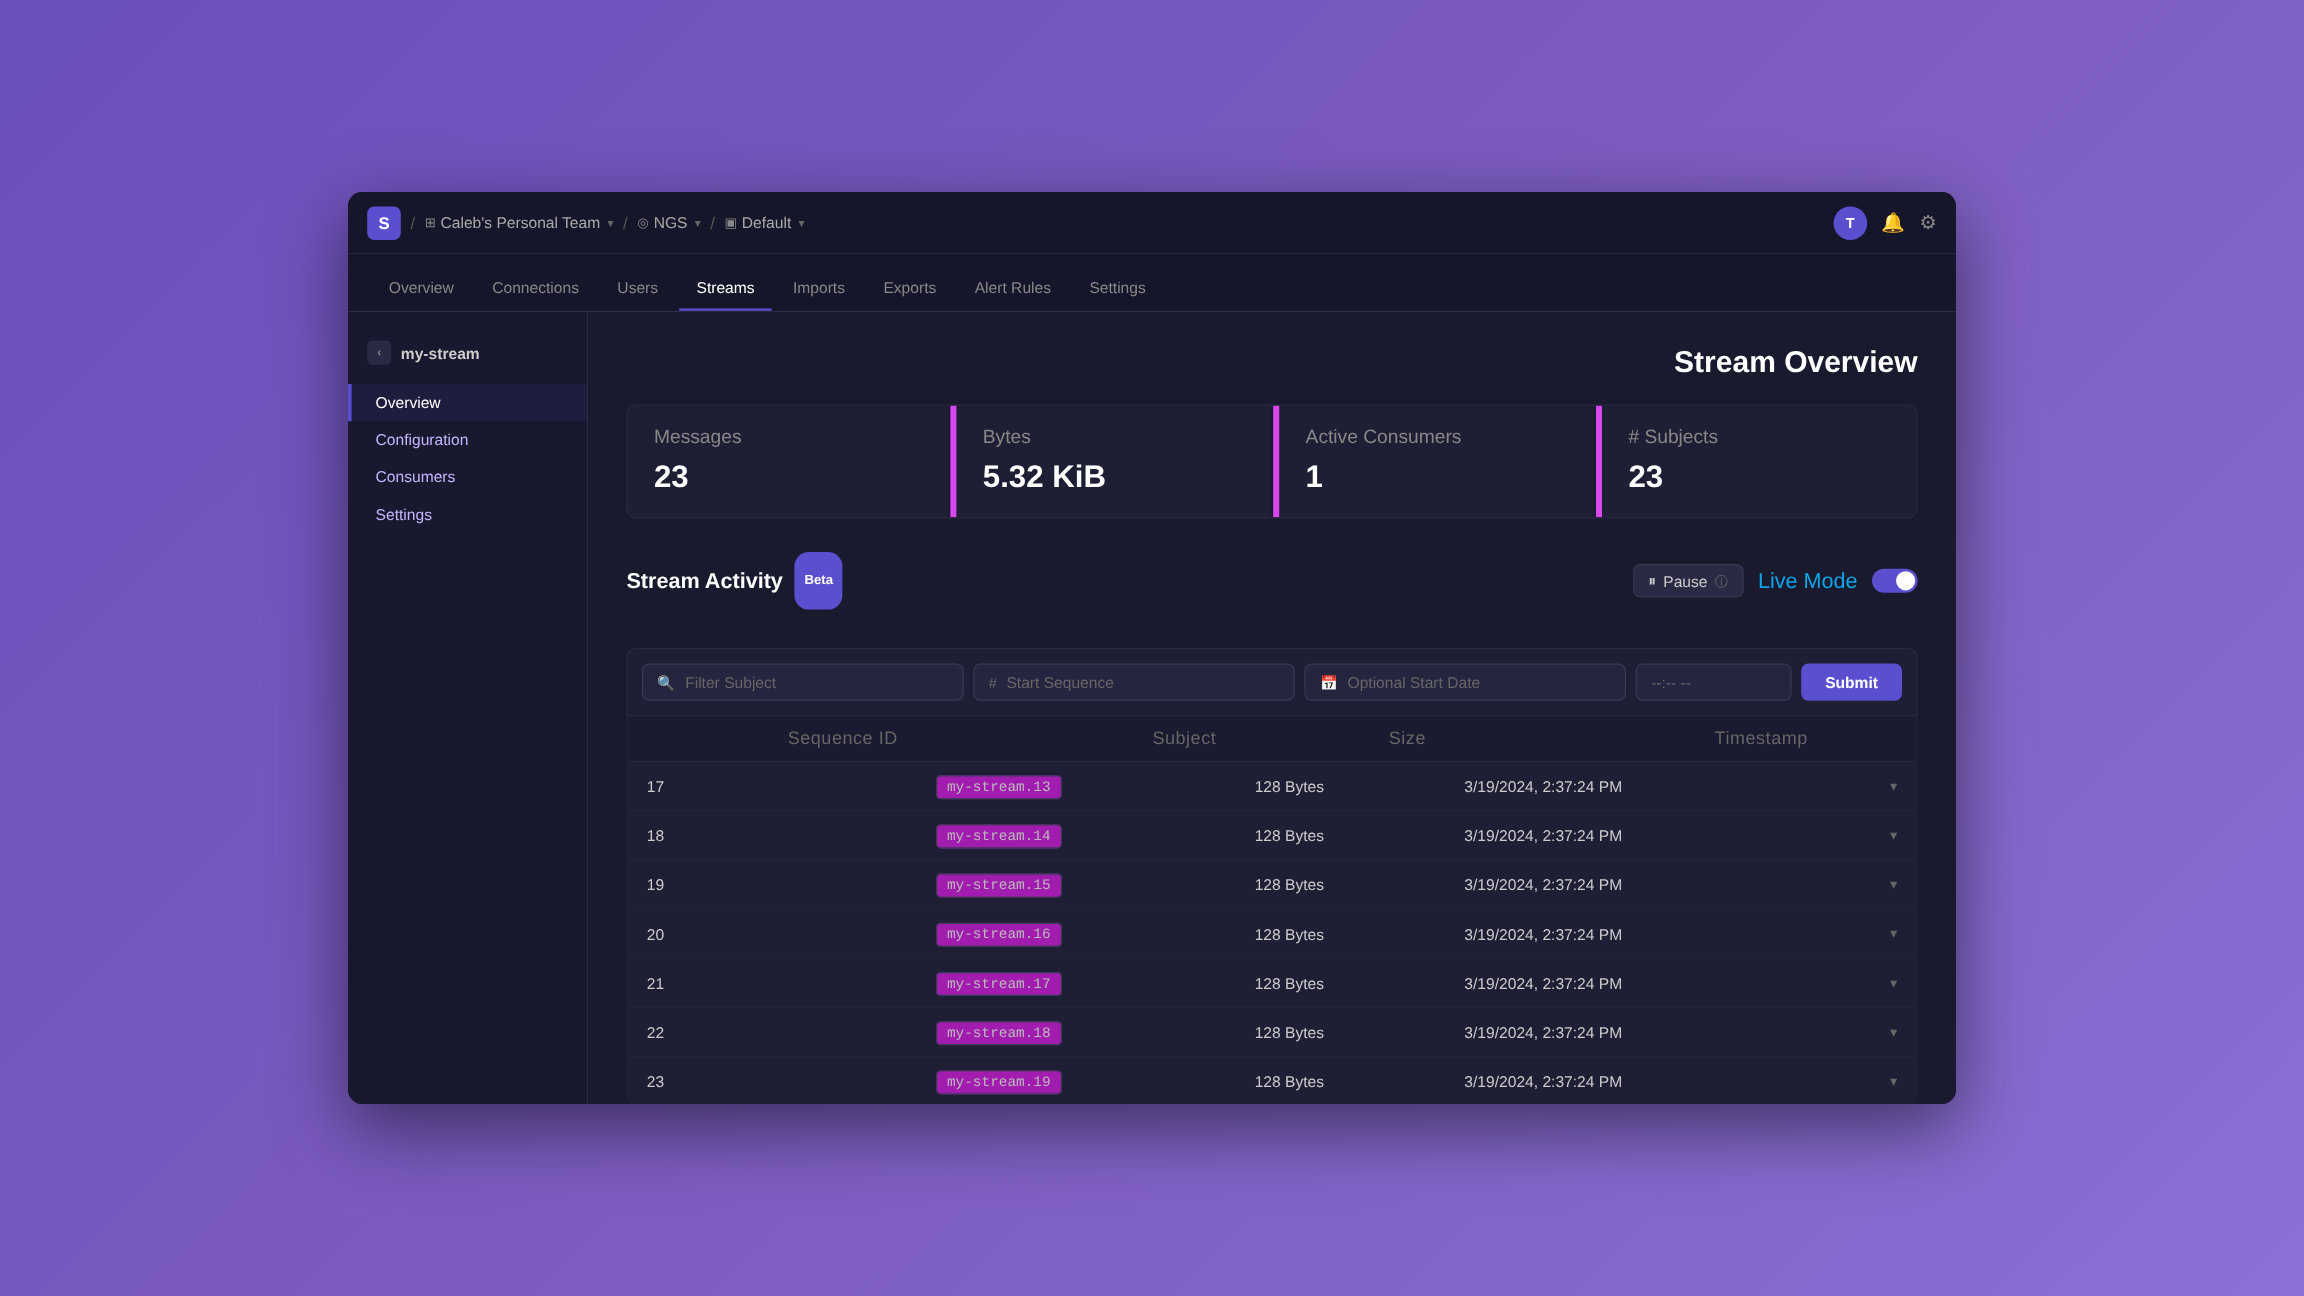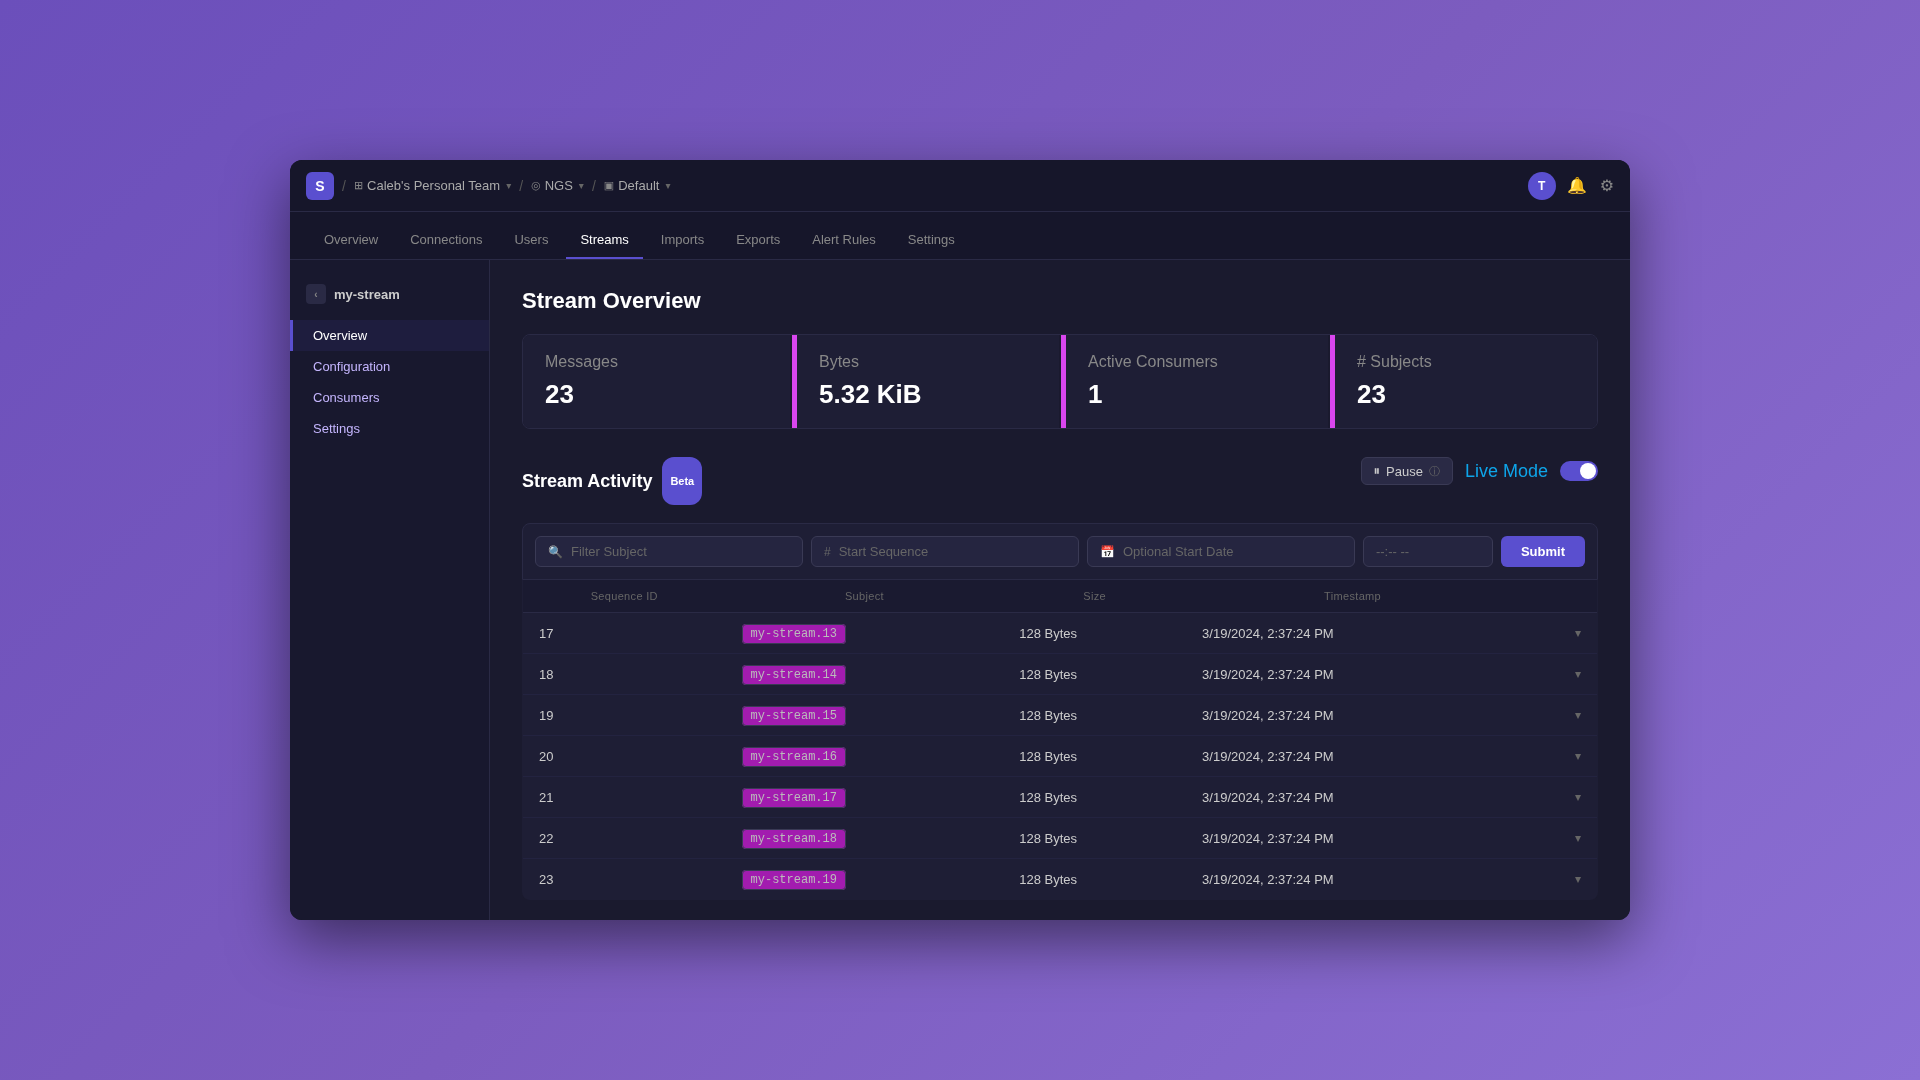--- a/index.html
+++ b/index.html
@@ -159,24 +159,25 @@
       background: rgba(90,79,207,0.1);
     }
     
     .page-area {
       flex: 1;
       padding: 28px 32px;
       overflow-y: auto;
       background: #1a1a2e;
     }
     .page-title {
-      font-size: 22px;
+      font-size: 25px;
       font-weight: 600;
       color: #fff;
       margin-bottom: 20px;
+      text-align: right;
     }
     
     .stats-row {
       display: grid;
       grid-template-columns: 1fr 1fr 1fr 1fr;
       gap: 2px;
       margin-bottom: 28px;
       border: 1px solid #2a2a45;
       border-radius: 8px;
       overflow: hidden;
@@ -194,23 +195,23 @@
       margin-bottom: 8px;
     }
     .stat-value {
       font-size: 26px;
       font-weight: 600;
       color: #fff;
     }
     
     .section-header {
       display: flex;
-      align-items: flex-start;
+      align-items: center;
       justify-content: space-between;
-      margin-bottom: 18px;
+      margin-bottom: 32px;
     }
     .section-title-row {
       display: flex;
       align-items: center;
       gap: 10px;
     }
     .section-title {
       font-size: 18px;
       font-weight: 600;
       color: #fff;
@@ -313,22 +314,22 @@
       border-top: none;
       border-radius: 0 0 8px 8px;
       overflow: hidden;
     }
     .data-table thead tr {
       background: #1a1a30;
       border-bottom: 1px solid #2a2a45;
     }
     .data-table th {
       padding: 10px 16px;
-      text-align: center;
-      font-size: 11px;
+      text-align: right;
+      font-size: 15px;
       color: #666;
       font-weight: 500;
       letter-spacing: 0.03em;
     }
     .data-table tbody tr {
       border-bottom: 1px solid #232340;
       transition: background 0.1s;
     }
     .data-table tbody tr:last-child { border-bottom: none; }
     .data-table td {

